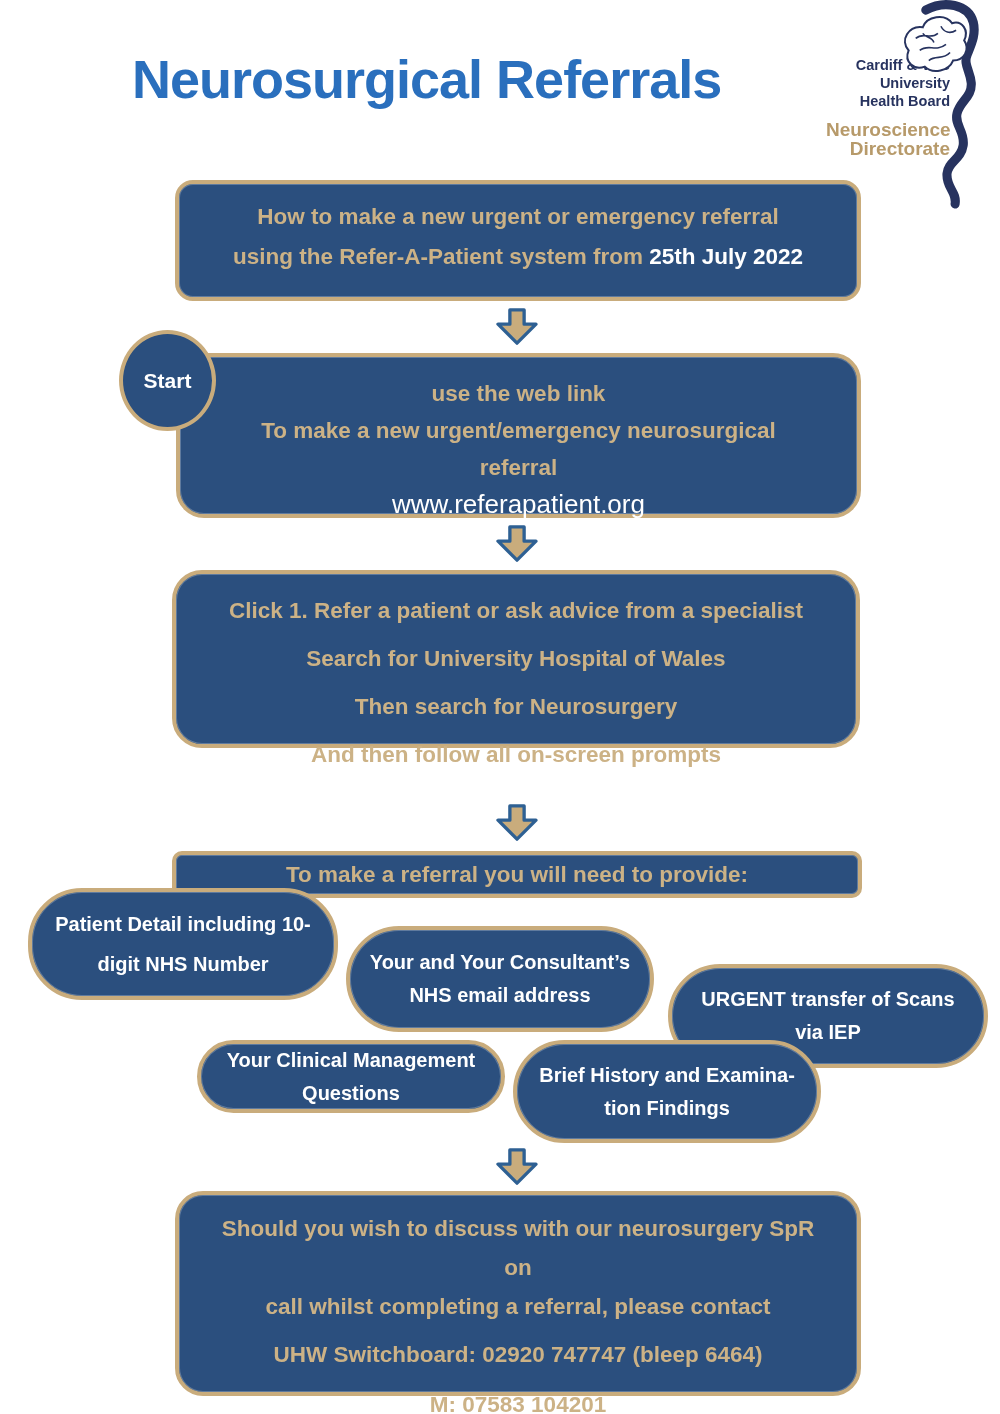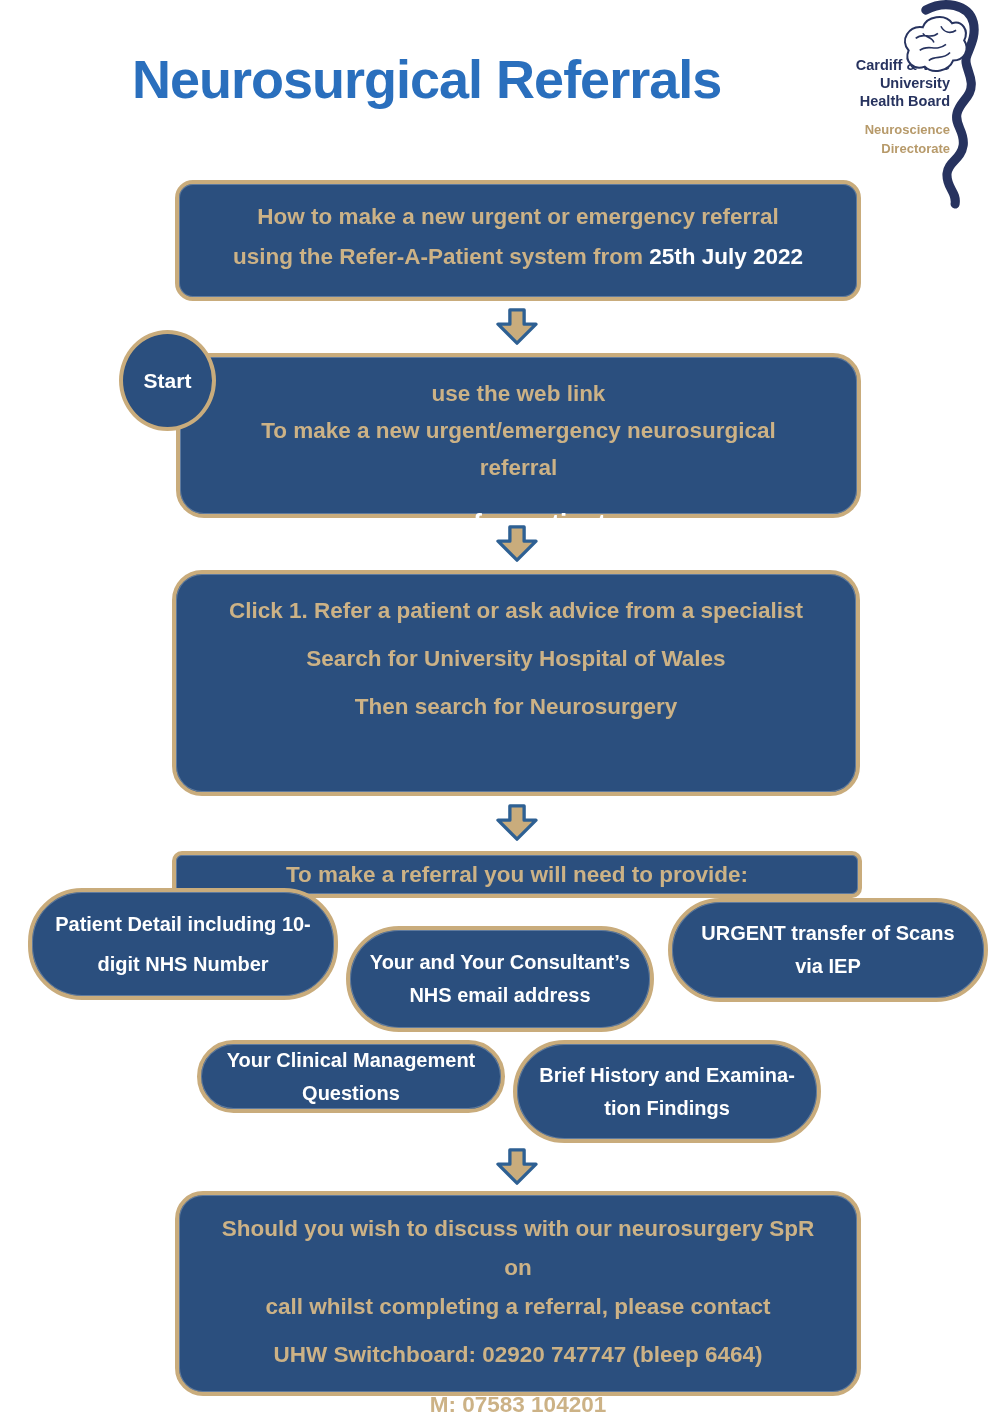--- a/index.html
+++ b/index.html
@@ -18,56 +18,56 @@
 
   .page-title{
     position:absolute;left:132px;top:48px;width:760px;
     text-align:left;font-size:54px;font-weight:bold;color:var(--title_blue);
     letter-spacing:-1px;
   }
 
   
   .logo-text{position:absolute;left:826px;top:56px;width:124px;text-align:right;line-height:18px;}
   .logo-org{font-size:14.5px;font-weight:bold;color:var(--logo_navy);}
-  .logo-dept{font-size:13px;font-weight:bold;color:var(--logo_tan);margin-top:10px;line-height:19px;}
+  .logo-dept{font-size:19px;font-weight:bold;color:var(--logo_tan);margin-top:10px;line-height:19px;}
   .brain-wrap{position:absolute;left:893px;top:0px;width:106px;height:210px;}
 
   
   .nbox{
     position:absolute;background:var(--navy);
     border:4px solid var(--tan_border);box-sizing:border-box;
     color:var(--tan_text);font-weight:bold;text-align:center;
     box-shadow:inset 0 0 0 1px rgba(255,255,255,.25);
   }
   .box-intro{left:175px;top:180px;width:686px;height:121px;border-radius:18px;
     font-size:22.5px;line-height:40px;padding:13px 46px 8px;}
   .box-intro .hl{color:var(--white_text);}
 
   .box-weblink{left:176px;top:353px;width:685px;height:165px;border-radius:28px;
     font-size:22.5px;line-height:37px;padding:18px 60px 0;}
-  .weblink-link{display:inline-block;margin-top:19px;font-size:26px;color:var(--white_text);
-    text-decoration:underline;text-underline-offset:5px;font-weight:bold;}
+  .weblink-link{display:inline-block;font-size:26px;color:var(--white_text);
+    text-decoration:underline;text-underline-offset:5px;font-weight:normal;}
 
-  .box-steps{left:172px;top:570px;width:688px;height:226px;border-radius:30px;
+  .box-steps{left:172px;top:570px;width:688px;height:178px;border-radius:30px;
     font-size:22.5px;padding-top:13px;}
   .box-steps .step-line{line-height:48px;}
 
   .provide-bar{left:172px;top:851px;width:690px;height:47px;border-radius:10px;
     font-size:22.5px;line-height:40px;}
 
   .pill{
     position:absolute;background:var(--navy);
     border:4px solid var(--tan_border);box-sizing:border-box;border-radius:54px;
     color:var(--white_text);font-weight:bold;font-size:20px;line-height:33px;
     display:flex;flex-direction:column;justify-content:center;text-align:center;
     box-shadow:inset 0 0 0 1px rgba(255,255,255,.25);
   }
   .pill-a{left:28px;top:888px;width:310px;height:112px;gap:7px;}
   .pill-b{left:346px;top:926px;width:308px;height:106px;}
-  .pill-c{left:668px;top:898px;width:320px;height:104px;}
+  .pill-c{left:668px;top:964px;width:320px;height:104px;}
   .pill-d{left:197px;top:1040px;width:308px;height:73px;}
   .pill-e{left:513px;top:1040px;width:308px;height:103px;}
 
   .box-contact{left:175px;top:1191px;width:686px;height:205px;border-radius:28px;
     font-size:22.5px;padding:14px 34px 8px;}
   .box-contact .c-line12{line-height:39px;}
   .box-contact .c-line3{margin-top:9px;line-height:39px;}
   .box-contact .c-line4{margin-top:11px;line-height:39px;}
 
   .start-circle{
@@ -132,20 +132,21 @@
   <div class="down-arrow arrow-2">
     <svg viewBox="0 0 48 40" width="48" height="38">
       <path d="M16.5,2 H31.5 V17 H44 L24,37 L4,17 H16.5 Z" fill="var(--tan_border)" stroke="var(--arrow_blue)" stroke-width="3.5" stroke-linejoin="round"></path>
     </svg>
   </div>
 
   <div class="nbox box-steps">
     <div class="step-line">Click 1. Refer a patient or ask advice from a specialist</div>
     <div class="step-line">Search for University Hospital of Wales</div>
     <div class="step-line">Then search for Neurosurgery</div>
+    <div class="step-line">And then follow all on-screen prompts</div>
   </div>
 
   <div class="down-arrow arrow-3">
     <svg viewBox="0 0 48 40" width="48" height="38">
       <path d="M16.5,2 H31.5 V17 H44 L24,37 L4,17 H16.5 Z" fill="var(--tan_border)" stroke="var(--arrow_blue)" stroke-width="3.5" stroke-linejoin="round"></path>
     </svg>
   </div>
 
   <div class="nbox provide-bar">To make a referral you will need to provide:</div>
 

